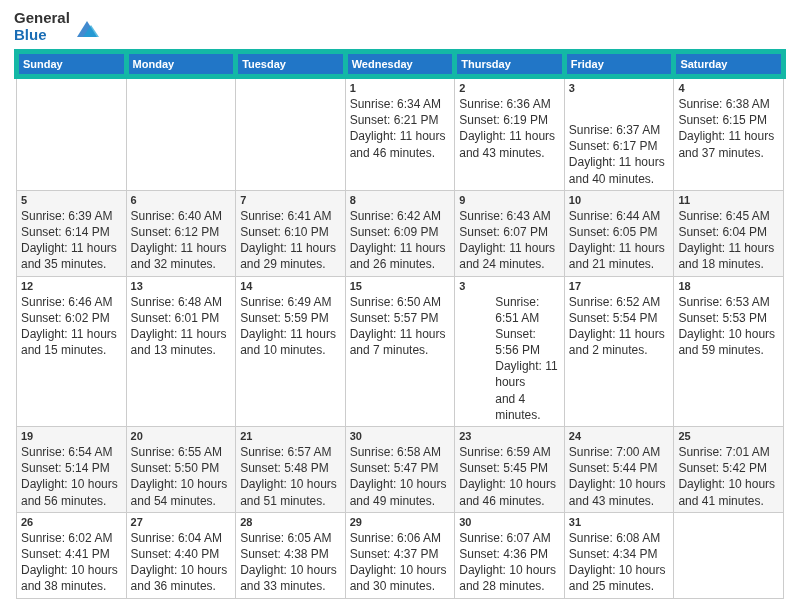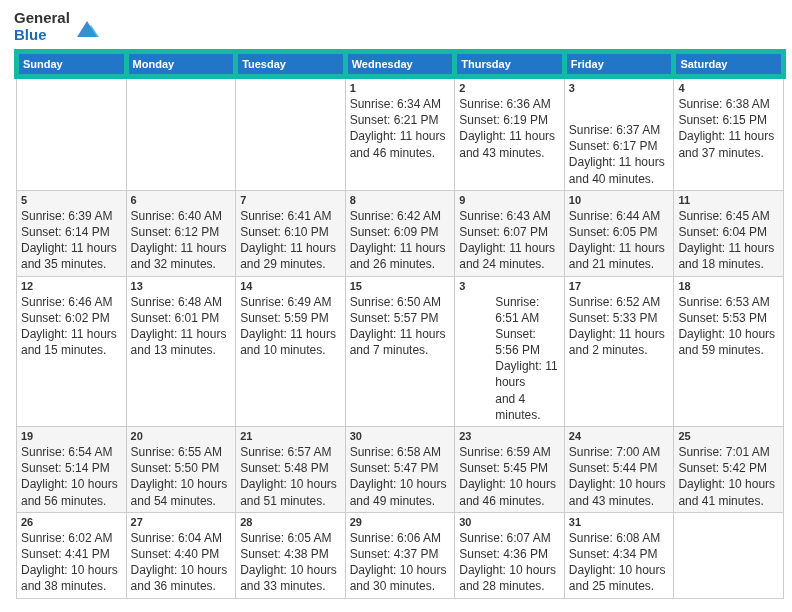--- a/index.html
+++ b/index.html
@@ -256,21 +256,21 @@
           <td>
             <span class="day-number">3</span>
             <div class="day-info" style="white-space: pre-line; margin-left: 36px;">Sunrise: 6:51 AM
 Sunset: 5:56 PM
 Daylight: 11 hours
 and 4 minutes.</div>
           </td>
           <td>
             <span class="day-number">17</span>
             <div class="day-info" style="white-space: pre-line;">Sunrise: 6:52 AM
-Sunset: 5:33 PM
+Sunset: 5:54 PM
 Daylight: 11 hours
 and 2 minutes.</div>
           </td>
           <td>
             <span class="day-number">18</span>
             <div class="day-info" style="white-space: pre-line;">Sunrise: 6:53 AM
 Sunset: 5:53 PM
 Daylight: 10 hours
 and 59 minutes.</div>
           </td>

